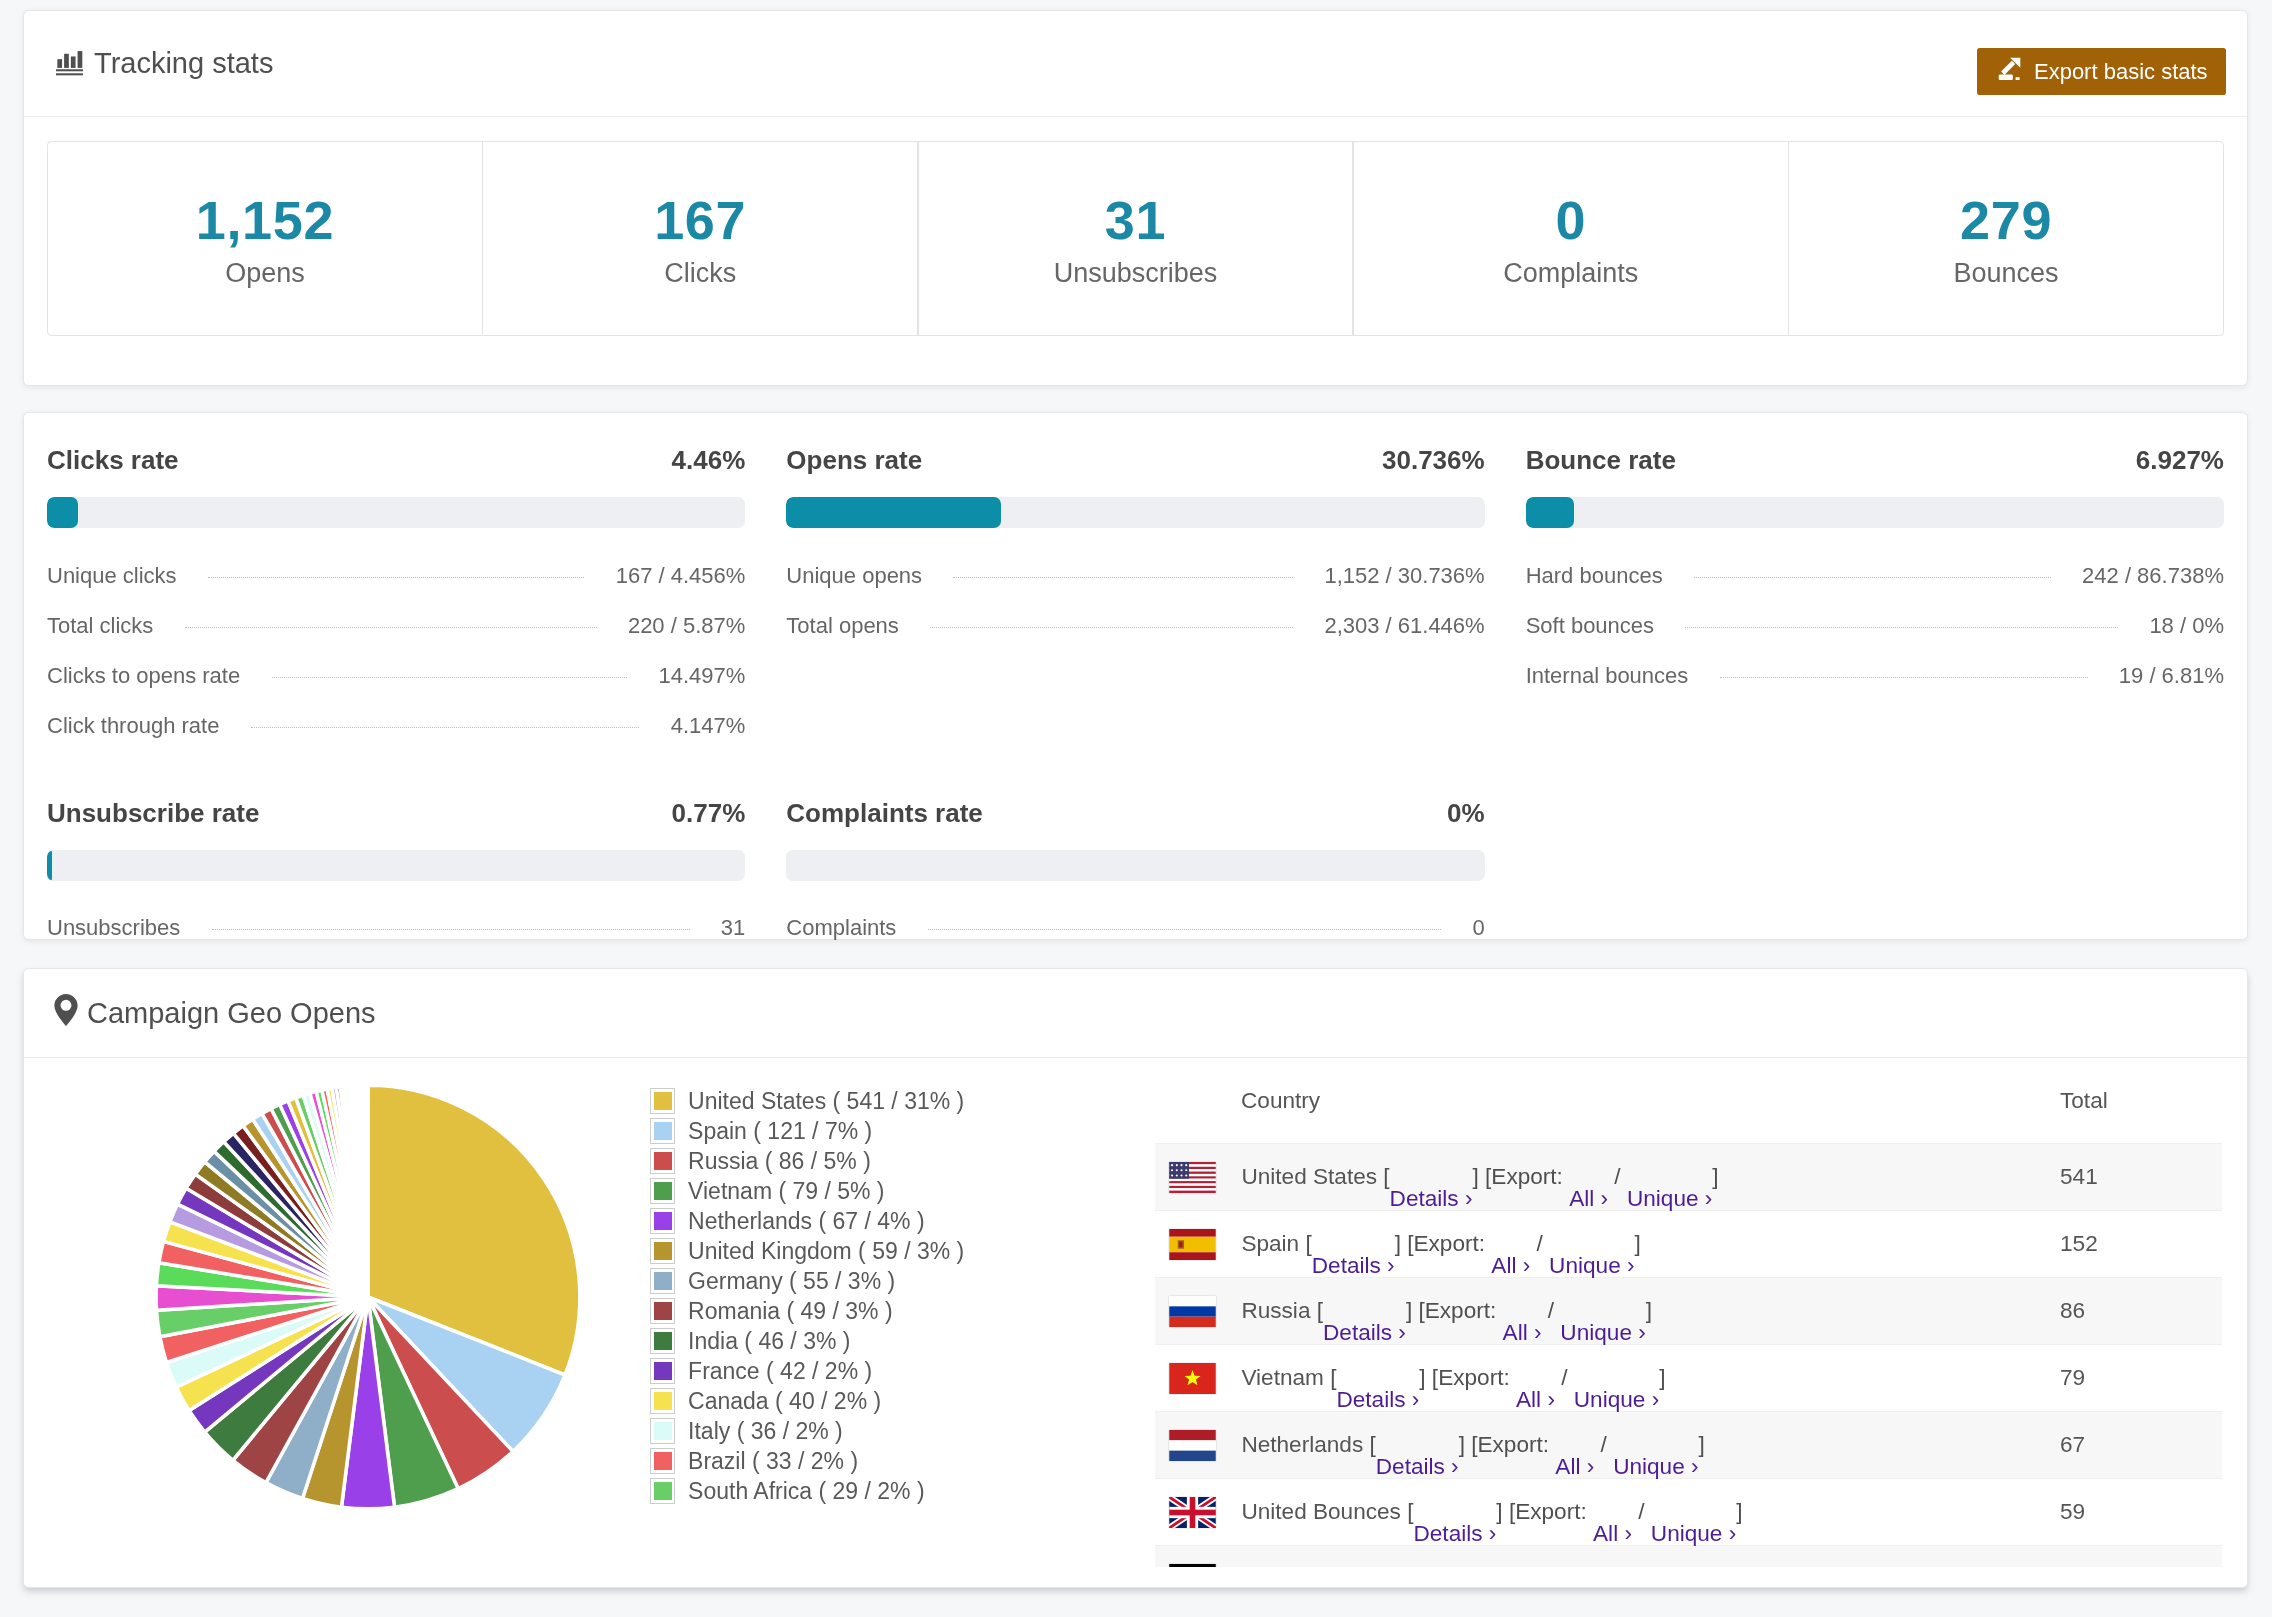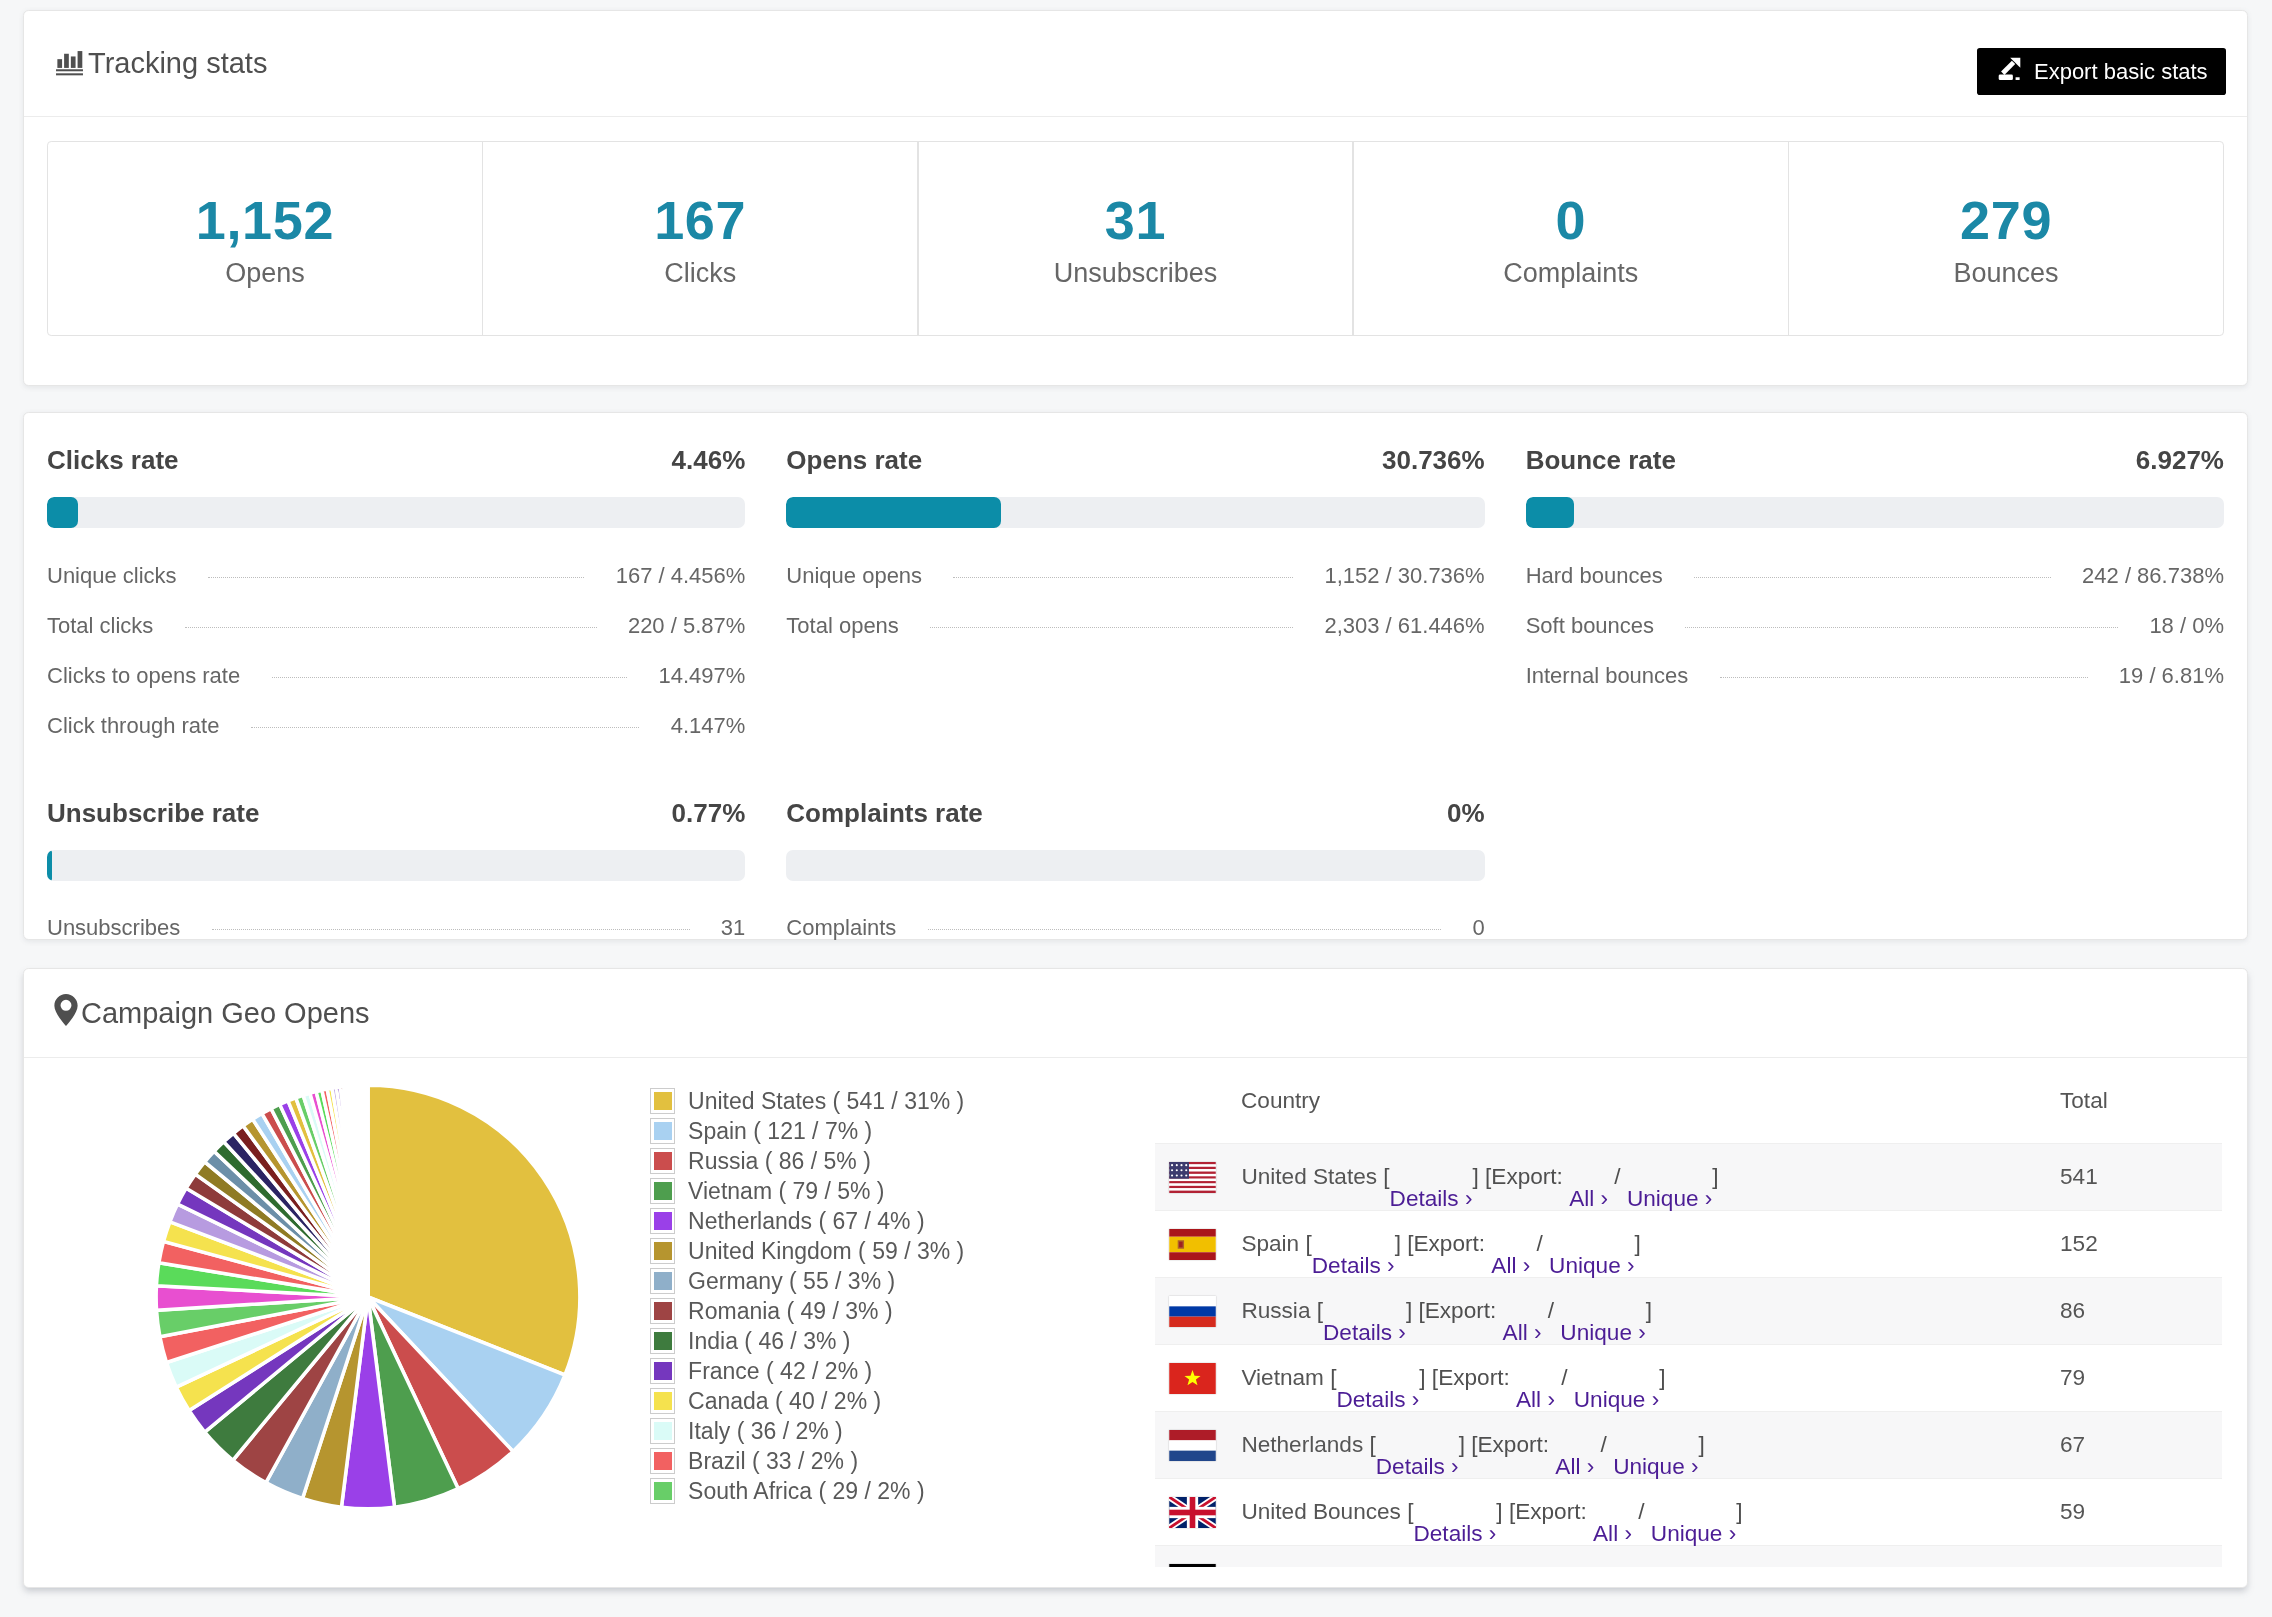--- a/index.html
+++ b/index.html
@@ -6,28 +6,28 @@
   html,body { width:2273px; height:1618px; overflow:hidden;
     background:#f6f7f8; font-family:"Liberation Sans","DejaVu Sans",sans-serif; }
   .card { position:absolute; left:23px; width:2225px; background:#fff;
     border:0.7px solid #e6e6e6; border-radius:5.6px;
     box-shadow:0 1.4px 5.6px rgba(90,95,110,.10); }
   #card-tracking { top:10px;  height:376px; }
   #card-rates    { top:412px; height:528px; padding:32px 23px; }
   #card-geo      { top:968px; height:620px; overflow:hidden;
     box-shadow:0 4.2px 7px -1.4px rgba(110,115,130,.35); }
 
-  .card-header { display:flex; align-items:center; gap:3px;
+  .card-header { display:flex; align-items:center; gap:9px;
     padding:0 30px; font-size:29px; color:#4f4f4f; }
   #card-tracking .card-header { height:106px; border-bottom:0.7px solid #ececec; }
   #card-geo .card-header { height:89px; border-bottom:0.7px solid #ececec; }
 
   #export-btn { position:absolute; top:37px; right:21px; height:47px;
     display:flex; align-items:center; gap:11.3px; padding:0 18.4px;
-    background:#000000; color:#fff; font-size:22px; border:none;
+    background:#a16207; color:#fff; font-size:22px; border:none;
     border-radius:2.8px; cursor:pointer; }
 
   #stats-row { margin:24px 23px 8px 23px; display:flex; }
   .stat-cell { flex:1; margin-left:-0.7px; height:195px; border:0.7px solid #e3e3e3;
     display:flex; flex-direction:column; align-items:center; justify-content:center; }
   .stat-cell:first-child { margin-left:0; border-radius:4.2px 0 0 4.2px; }
   .stat-cell:last-child  { border-radius:0 4.2px 4.2px 0; }
   .stat-num { font-size:54px; font-weight:700; color:#1b88a6; letter-spacing:0.7px; }
   .stat-lbl { font-size:27px; color:#666; margin-top:7px; }
 

